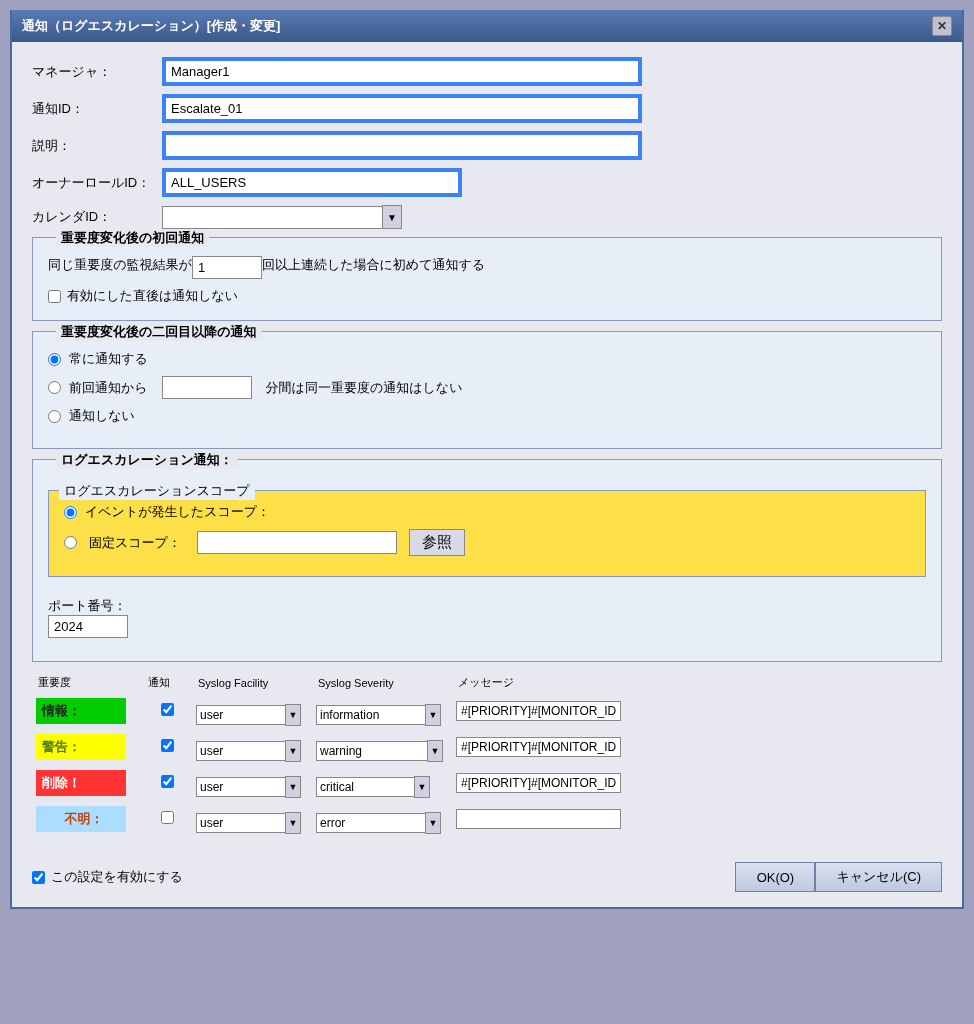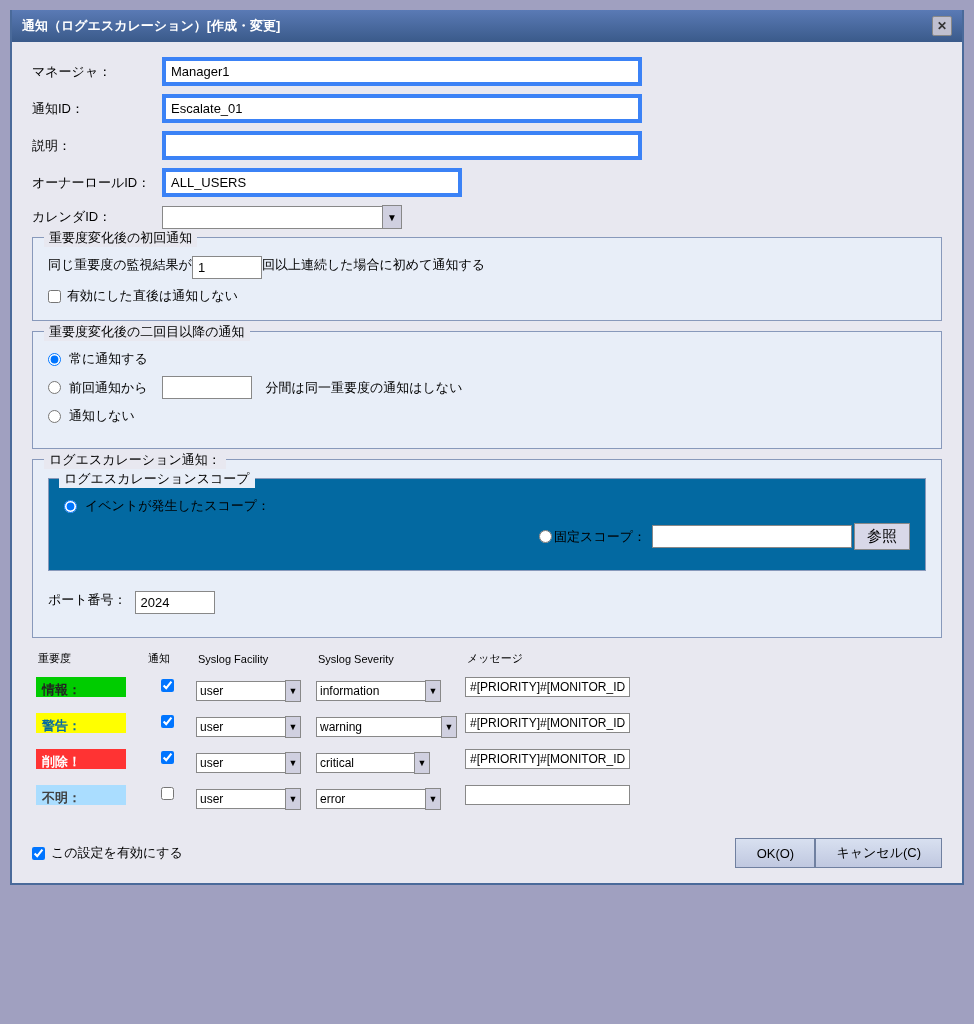--- a/index.html
+++ b/index.html
@@ -104,25 +104,25 @@
     .section-box {
       border: 1px solid #8899bb;
       background: #e8eef8;
       margin-bottom: 10px;
       padding: 10px 15px 15px 15px;
       position: relative;
     }
     .section-title {
       position: absolute;
       top: -9px;
-      left: 11px;
+      left: 23px;
       background: #e8e8f0;
       padding: 0 5px;
       font-size: 13px;
-      font-weight: normal;
+      font-weight: bold;
     }
     .section-content {
       margin-top: 8px;
     }
     .inline-row {
       display: flex;
       align-items: flex-start;
       margin-bottom: 8px;
     }
     .checkbox-row {
@@ -134,23 +134,23 @@
     .radio-row {
       display: flex;
       align-items: center;
       gap: 8px;
       margin-bottom: 8px;
     }
     input[type="radio"] { cursor: pointer; }
     input[type="checkbox"] { cursor: pointer; }
     .sub-section {
       border: 1px solid #8899bb;
-      background: #0369a1;
-      margin: 8px 0;
-      padding: 10px 15px 12px 15px;
+      background: #fde047;
+      margin: 20px 0;
+      padding: 4px 15px 12px 15px;
       position: relative;
     }
     .sub-section-title {
       position: absolute;
       top: -9px;
       left: 10px;
       background: #e8eef8;
       padding: 0 5px;
       font-size: 13px;
     }
@@ -173,21 +173,21 @@
       font-weight: normal;
       font-size: 11px;
     }
     .severity-table td {
       padding: 3px 4px;
       vertical-align: middle;
     }
     .severity-label {
       display: inline-block;
       width: 90px;
-      height: 20px;
+      height: 26px;
       line-height: 26px;
       text-align: left;
       padding-left: 6px;
       font-weight: bold;
       font-size: 13px;
       color: #222;
     }
     .sev-select {
       width: 90px;
       padding: 2px 3px;
@@ -338,30 +338,30 @@
       <span class="section-title">ログエスカレーション通知：</span>
       <div class="section-content">
 
         <div class="sub-section">
           <span class="sub-section-title">ログエスカレーションスコープ</span>
           <div style="margin-top: 8px;">
             <div class="radio-row">
               <input type="radio" name="scope_mode" checked="" style="">
               <span>イベントが発生したスコープ：</span>
             </div>
-            <div class="radio-row" style="gap: 2px; justify-content: flex-end;">
+            <div class="radio-row" style="gap: 12px;">
               <input type="radio" name="scope_mode" style="">
               <span>固定スコープ：</span>
               <input class="form-input-short" type="text" value="" style="width: 200px; margin-left: 4px;">
               <button class="ref-btn">参照</button>
             </div>
           </div>
         </div>
 
-        <div class="inline-row" style="margin-top: 20px;">
+        <div class="inline-row" style="margin-top: 20px; flex-direction: column;">
           <span style="margin-right: 8px;">ポート番号：</span>
           <input class="form-input-short" type="text" value="2024" style="width: 80px;">
         </div>
       </div>
     </div>
 
     <table class="severity-table">
       <thead>
         <tr>
           <th style="width:110px;">重要度</th>
@@ -384,31 +384,31 @@
             </td>
             <td>
               <div class="sev-select-wrap">
                 <select class="sev-select" style="width: 110px;"><option value="information">information</option><option value="warning">warning</option><option value="critical">critical</option><option value="error">error</option><option value="notice">notice</option></select>
                 <div class="sev-select-arrow">▼</div>
               </div>
             </td>
             <td><input type="text" class="msg-input" value="#[PRIORITY]#[MONITOR_ID]" style=""></td>
           </tr>
           <tr>
-            <td><span class="severity-label" style="background-color: rgb(255, 255, 0); color: #0369a1;">警告：</span></td>
+            <td><span class="severity-label" style="background-color: rgb(255, 255, 0); color: #4d7c0f;">警告：</span></td>
             <td style="text-align: center;"><input type="checkbox" checked="" style=""></td>
             <td>
               <div class="sev-select-wrap">
                 <select class="sev-select"><option value="user">user</option><option value="kern">kern</option><option value="mail">mail</option><option value="daemon">daemon</option><option value="auth">auth</option></select>
                 <div class="sev-select-arrow">▼</div>
               </div>
             </td>
             <td>
               <div class="sev-select-wrap">
-                <select class="sev-select" style="width: 126px;"><option value="information">information</option><option value="warning" selected="">warning</option><option value="critical">critical</option><option value="error">error</option><option value="notice">notice</option></select>
+                <select class="sev-select" style="width: 112px;"><option value="information">information</option><option value="warning" selected="">warning</option><option value="critical">critical</option><option value="error">error</option><option value="notice">notice</option></select>
                 <div class="sev-select-arrow">▼</div>
               </div>
             </td>
             <td><input type="text" class="msg-input" value="#[PRIORITY]#[MONITOR_ID]" style=""></td>
           </tr>
           <tr>
             <td><span class="severity-label" style="background-color: rgb(255, 51, 51); color: white;">削除！</span></td>
             <td style="text-align: center;"><input type="checkbox" checked="" style=""></td>
             <td>
               <div class="sev-select-wrap">
@@ -418,21 +418,21 @@
             </td>
             <td>
               <div class="sev-select-wrap">
                 <select class="sev-select" style="width: 99px;"><option value="information">information</option><option value="warning">warning</option><option value="critical" selected="">critical</option><option value="error">error</option><option value="notice">notice</option></select>
                 <div class="sev-select-arrow">▼</div>
               </div>
             </td>
             <td><input type="text" class="msg-input" value="#[PRIORITY]#[MONITOR_ID]" style=""></td>
           </tr>
           <tr>
-            <td><span class="severity-label" style="background-color: rgb(170, 221, 255); color: #404040;">不明：</span></td>
+            <td><span class="severity-label" style="background-color: rgb(170, 221, 255); color: #c2410c; text-align: center;">不明：</span></td>
             <td style="text-align: center;"><input type="checkbox" style=""></td>
             <td>
               <div class="sev-select-wrap">
                 <select class="sev-select"><option value="user">user</option><option value="kern">kern</option><option value="mail">mail</option><option value="daemon">daemon</option><option value="auth">auth</option></select>
                 <div class="sev-select-arrow">▼</div>
               </div>
             </td>
             <td>
               <div class="sev-select-wrap">
                 <select class="sev-select" style="width: 110px;"><option value="information">information</option><option value="warning">warning</option><option value="critical">critical</option><option value="error" selected="">error</option><option value="notice">notice</option></select>

